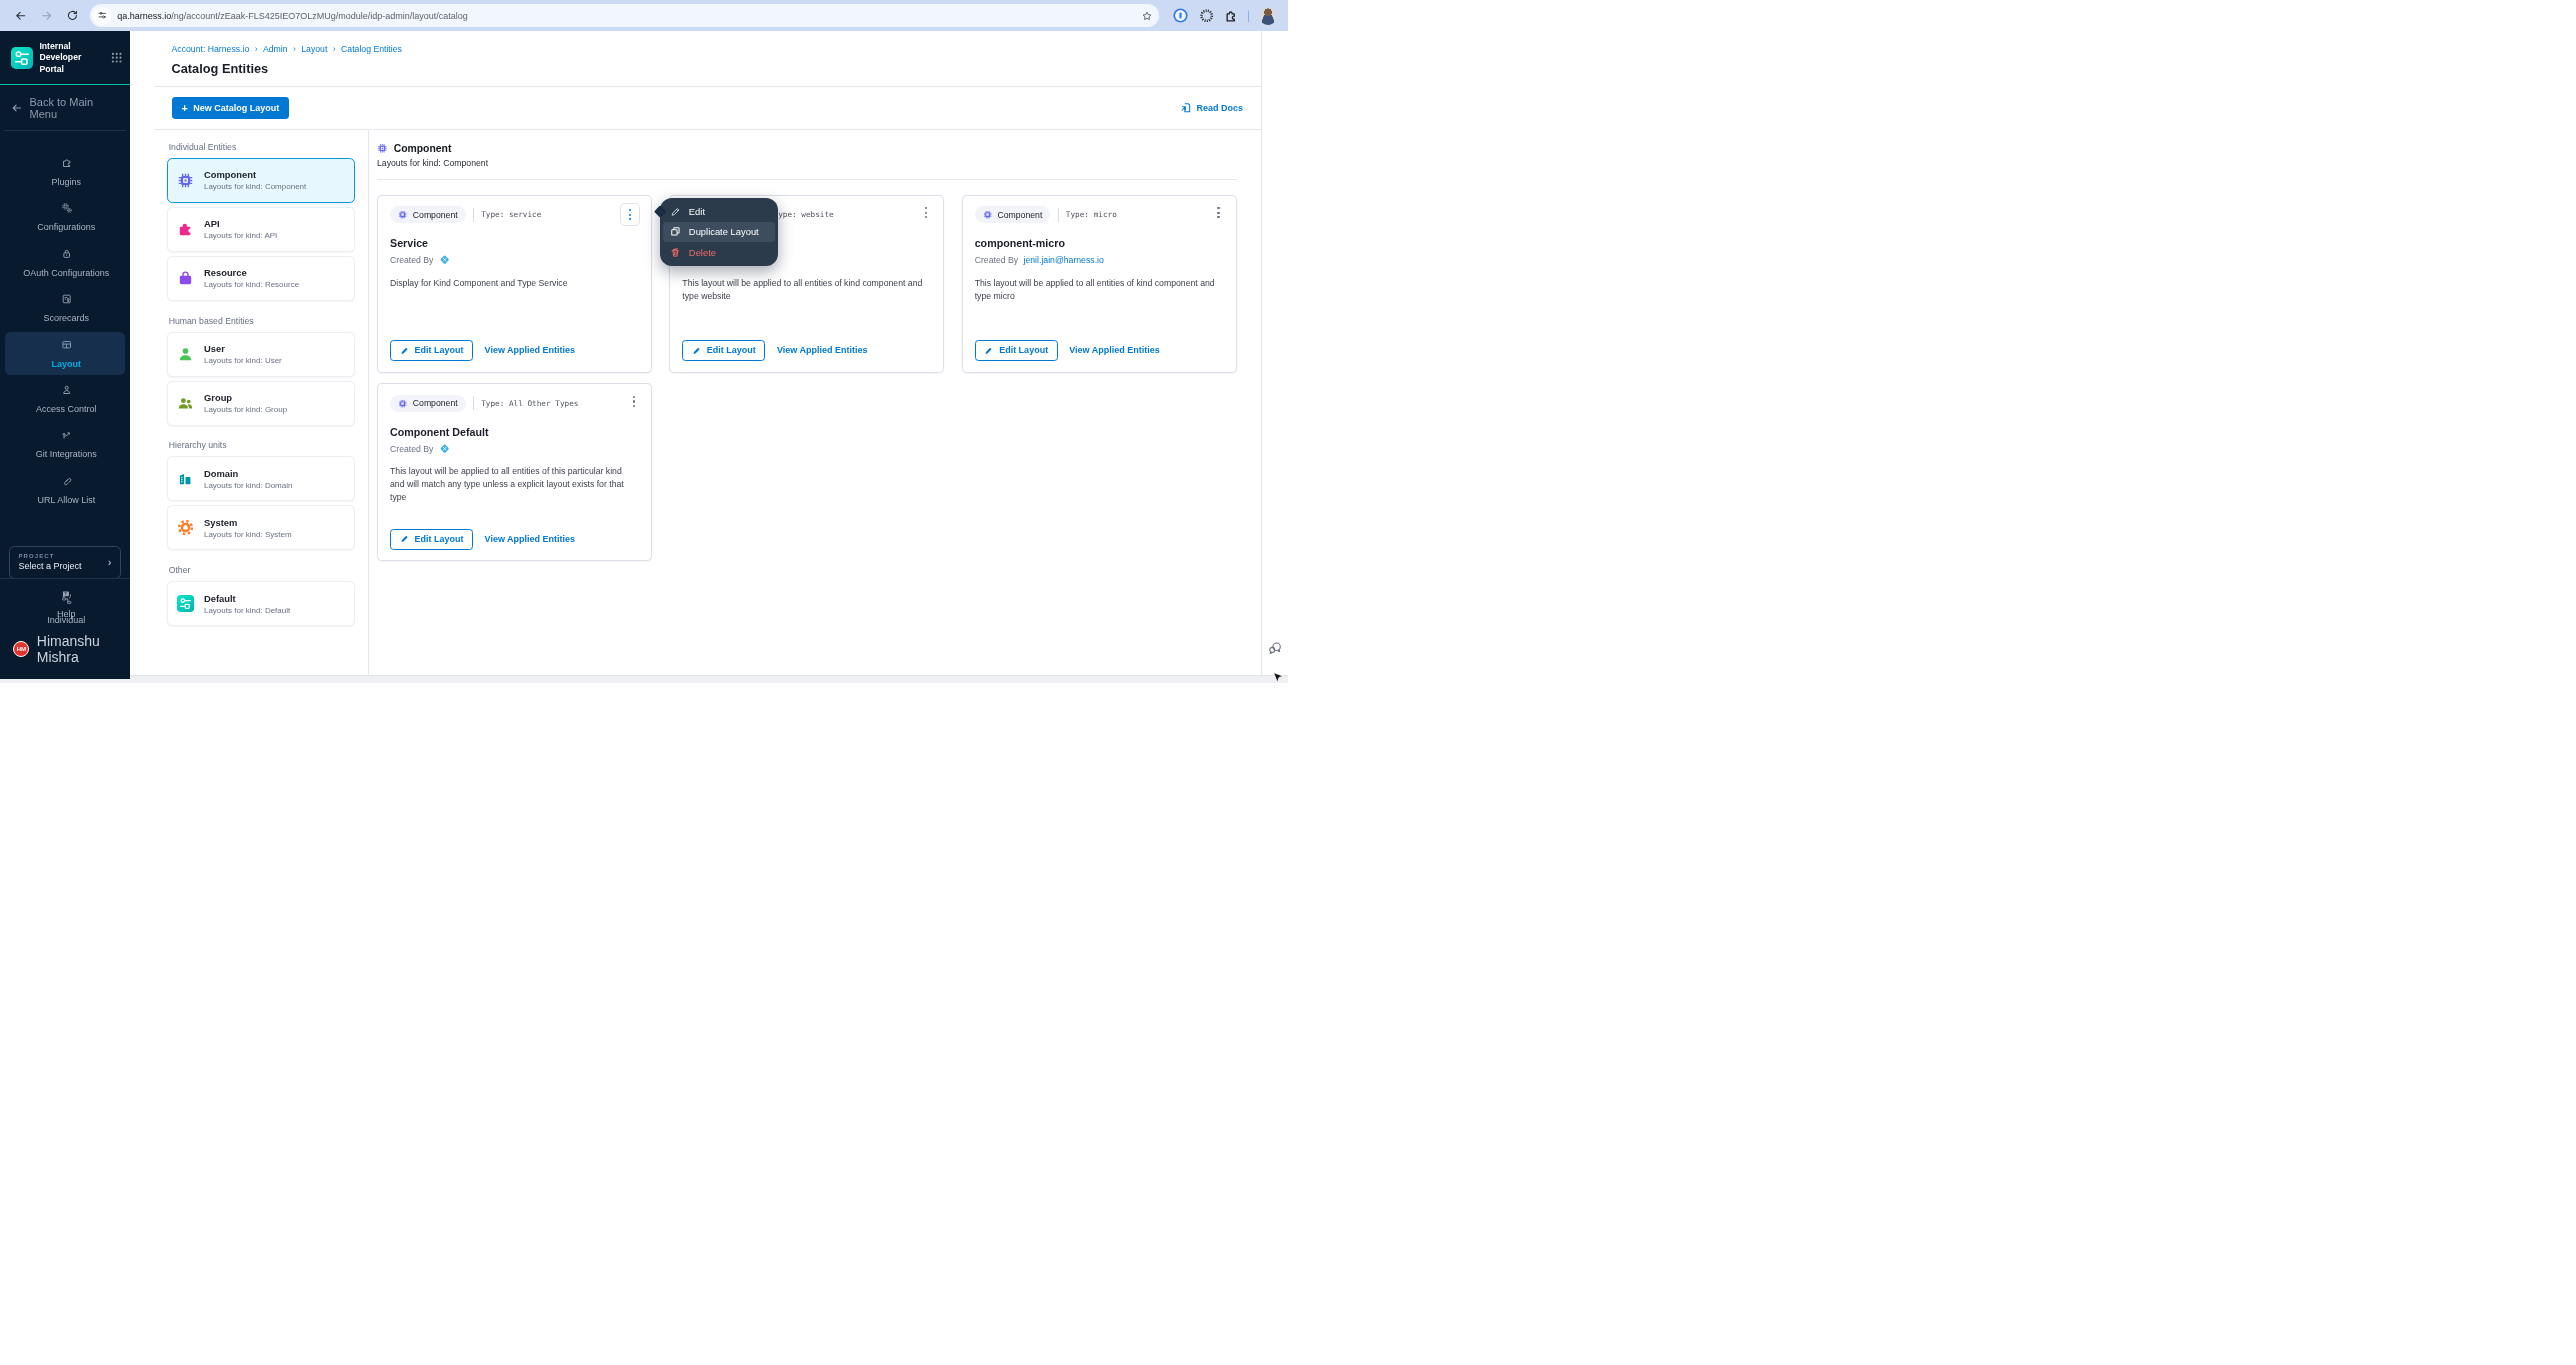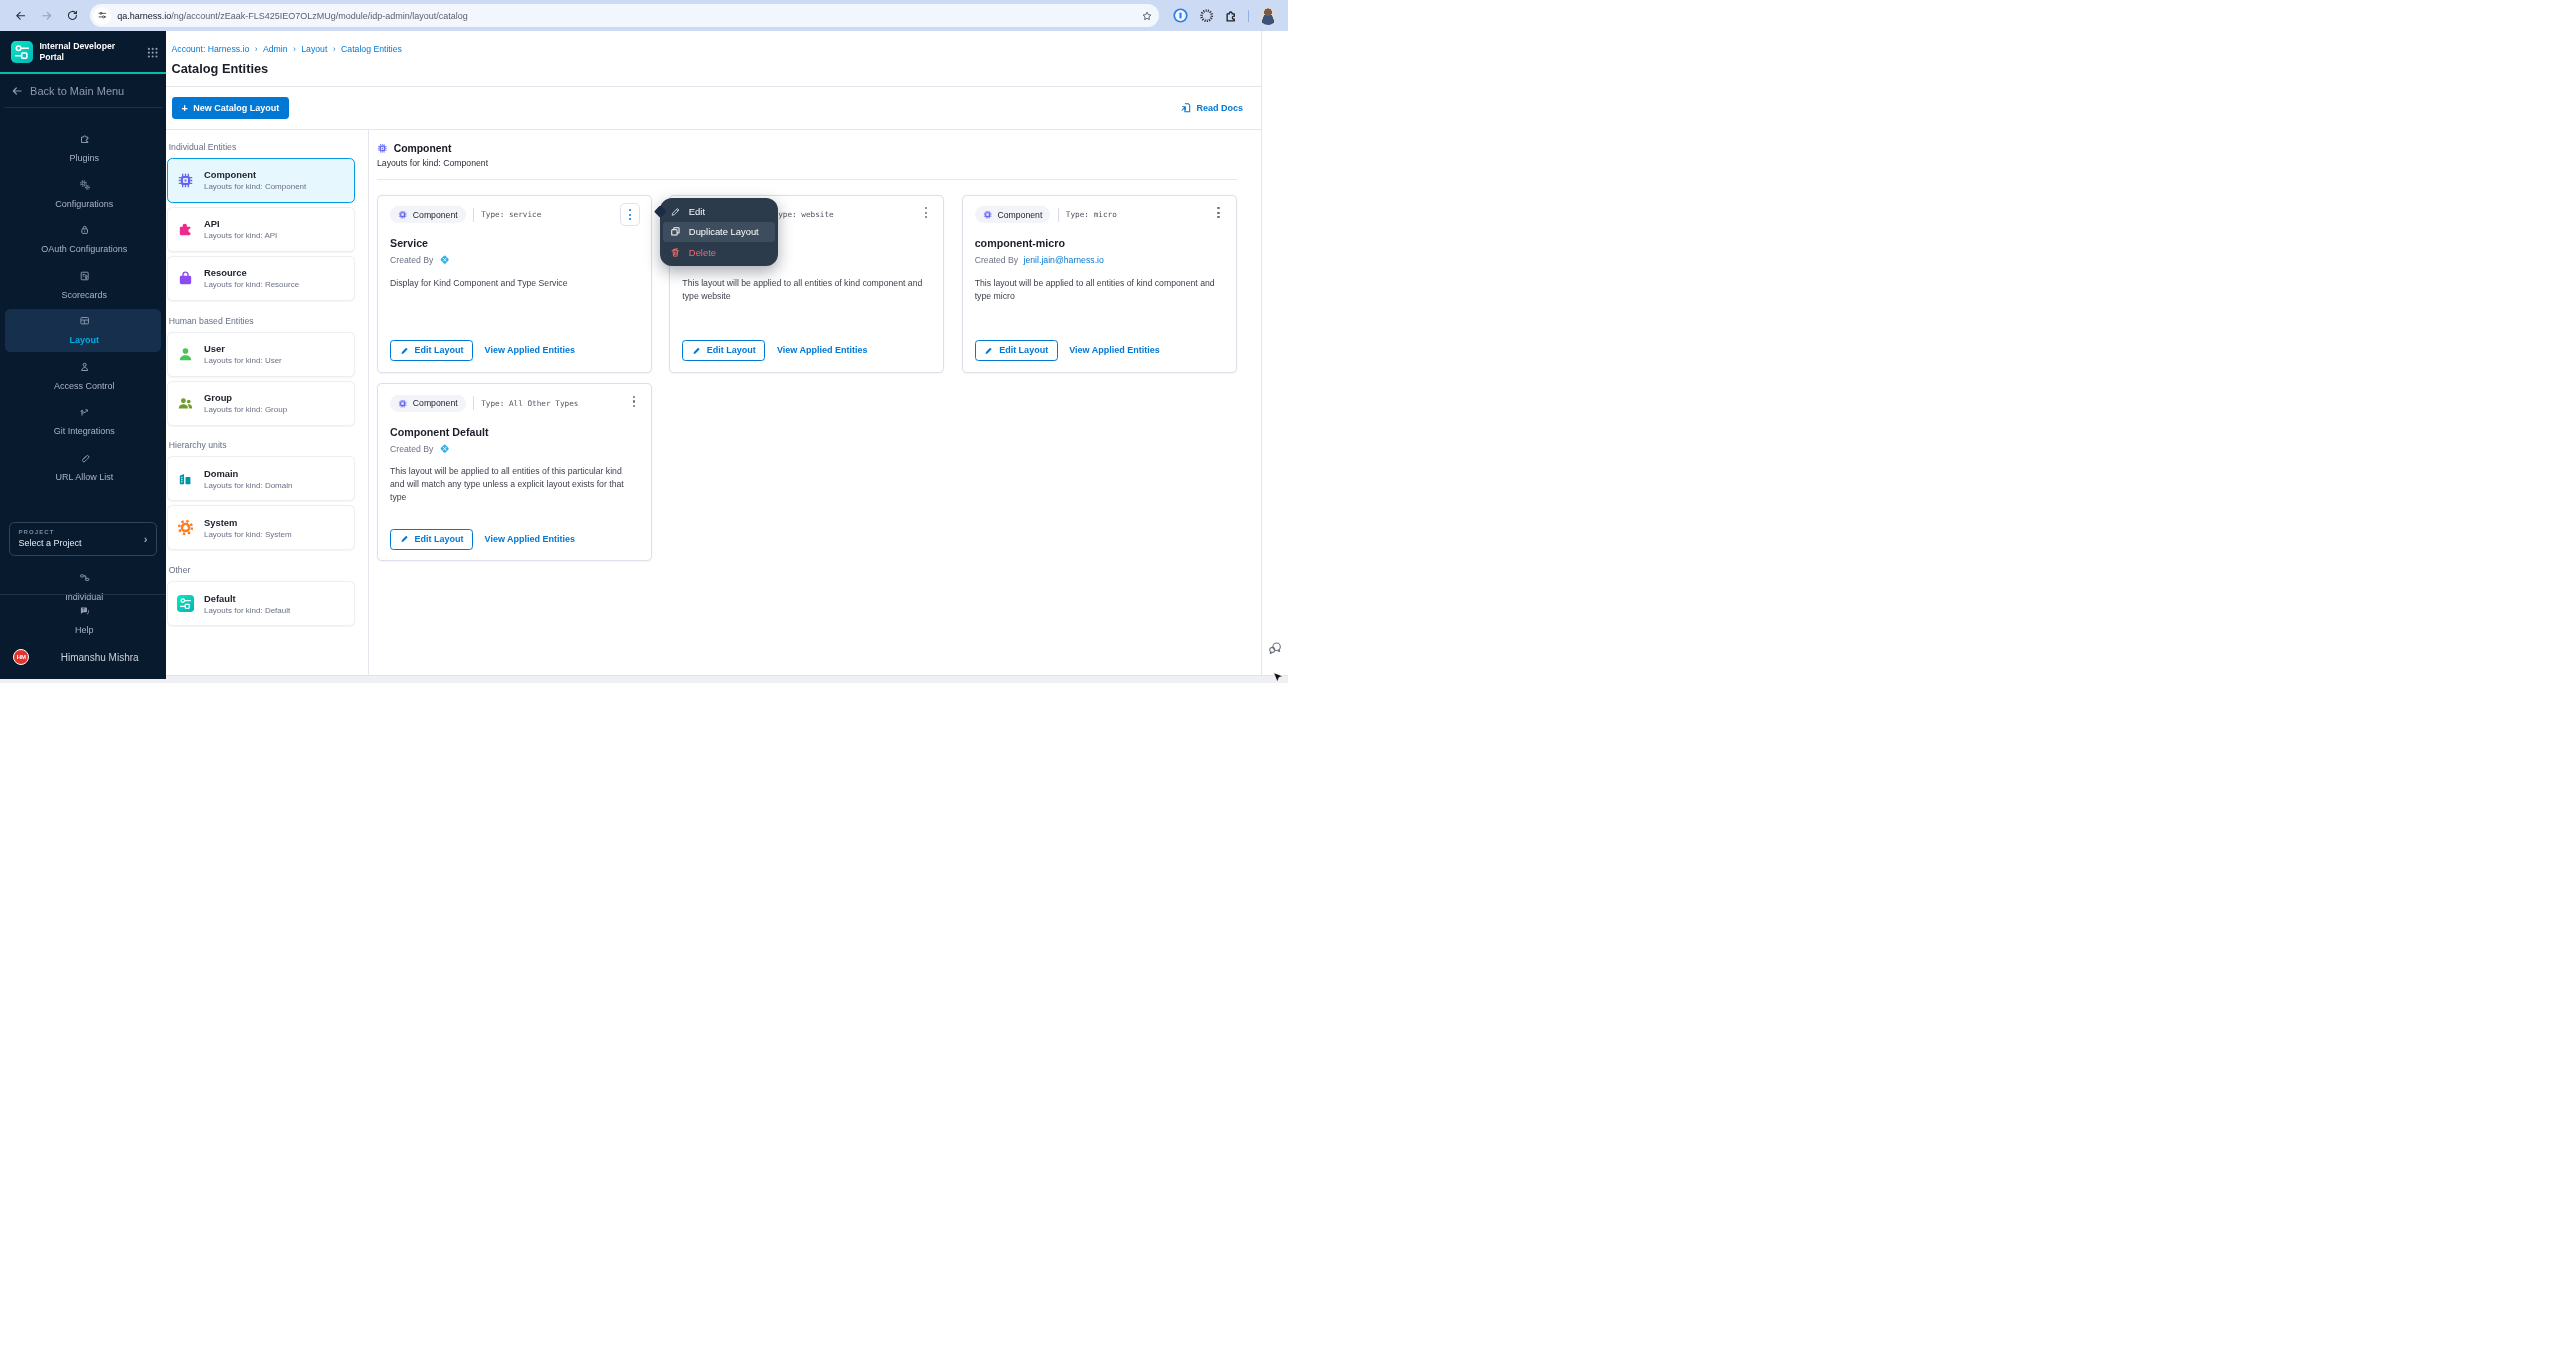--- a/index.html
+++ b/index.html
@@ -22,21 +22,21 @@
   .addr-star { margin-left: auto; color: #495057; display: flex; }
   .chrome-right { display: flex; align-items: center; gap: 10px; margin-left: 9.4px; }
   .chrome-sep { width: 1.3px; height: 12px; background: #8fb0e8; border-radius: 0.7px; }
   .avatar { width: 18px; height: 18px; border-radius: 50%;
     background:
       radial-gradient(circle at 50% 30%, #7b5a41 0 25%, rgba(0,0,0,0) 26%),
       radial-gradient(ellipse at 50% 100%, #3c5377 0 48%, rgba(0,0,0,0) 49%),
       #d7dbe0; }
 
   
-  .sidebar { position: absolute; left: 0; top: 31px; bottom: 4px; width: 166px;
+  .sidebar { position: absolute; left: 0; top: 31px; bottom: 4px; width: 130px;
     background: #081a2e; color: #aab3c6; z-index: 3; }
   .sb-head { display: flex; align-items: center; gap: 6.7px; padding: 10px 8px 8.7px 10.7px; }
   .sb-title { font-size: 8.7px; font-weight: bold; color: #fff; line-height: 1.3; flex: 1; }
   .sb-grid { color: #8e98ab; display: flex; }
   .sb-teal { height: 1.3px; background: #01c0a3; }
   .back-row { display: flex; align-items: center; gap: 7.4px; padding: 11.4px 10.7px 10px;
     color: #8f99ae; font-size: 11px; cursor: pointer; }
   .sb-sep { height: 0.7px; background: #203147; margin: 0 4px; border-radius: 1.3px; }
   .sb-nav { padding: 19px 5.4px 0; }
   .sb-item { display: flex; align-items: center; gap: 8.7px; padding: 6.7px 6.7px 6.7px 9.4px;
@@ -52,21 +52,21 @@
     color: #9aa5bb; font-size: 11.4px; font-weight: bold; }
   .sb-pipelines { margin: 9.4px 5.4px 0; }
   .sb-bottom { position: absolute; left: 0; right: 0; bottom: 0; padding: 0 5.4px 8px; }
   .sb-bottom-sep { height: 0.7px; background: #203147; margin: 0 -5.4px 4px; }
   .sb-bottom .sb-item { margin-bottom: 1.3px; }
   .user-row { display: flex; align-items: center; gap: 7.4px; padding: 6px 6.7px 6px 8px;
     cursor: pointer; }
   .avatar-hm { width: 16px; height: 16px; border-radius: 50%; background: #e3342f; color: #fff;
     font-size: 6px; font-weight: bold; display: flex; align-items: center; justify-content: center;
     border: 1px solid #fff; flex: none; }
-  .user-name { font-size: 10px; color: #ccd3df; margin-left: 24px; }
+  .user-name { font-size: 14px; color: #ccd3df; }
 
   
   .main { position: absolute; left: 154px; top: 31px; right: 27.5px; bottom: 8px; background: #fff;
     display: flex; flex-direction: column; }
   .m-head { padding: 12.8px 17.5px 0; }
   .breadcrumb { display: flex; align-items: flex-start; gap: 5.4px; font-size: 8.7px; color: #0278d5; }
   .crumb { cursor: pointer; }
   .crumb-sep { font-size: 8.7px; color: #2f8ad2; }
   .page-title { font-size: 12.8px; font-weight: bold; color: #1b1e28; margin: 7.4px 0 10px; }
   .m-divider { height: 0.7px; background: #e6e7ee; }

